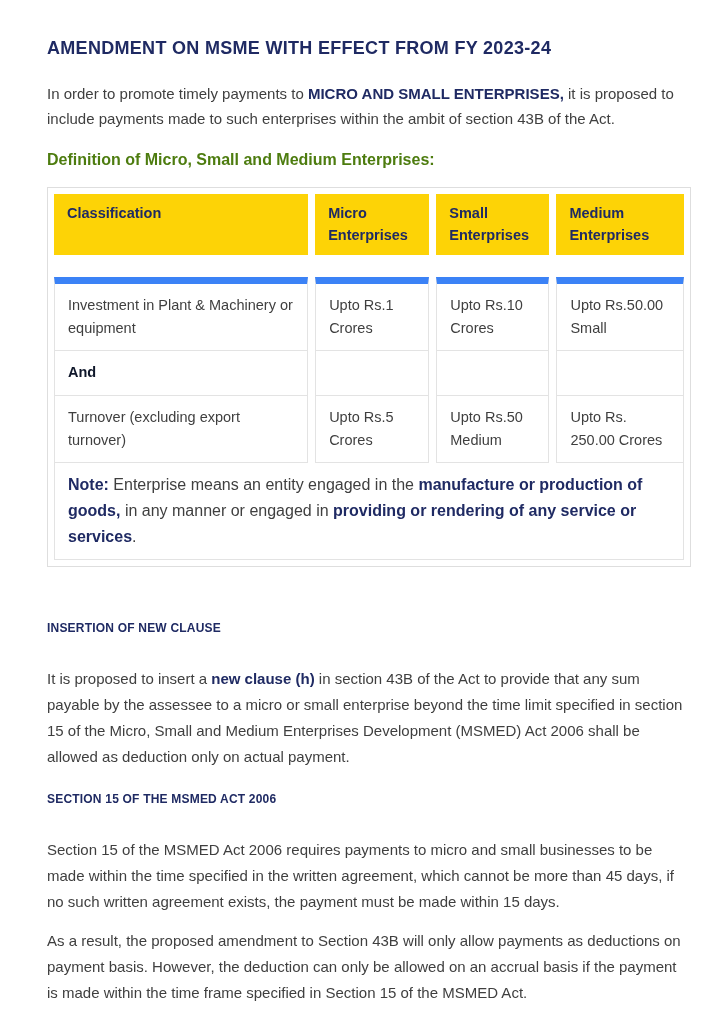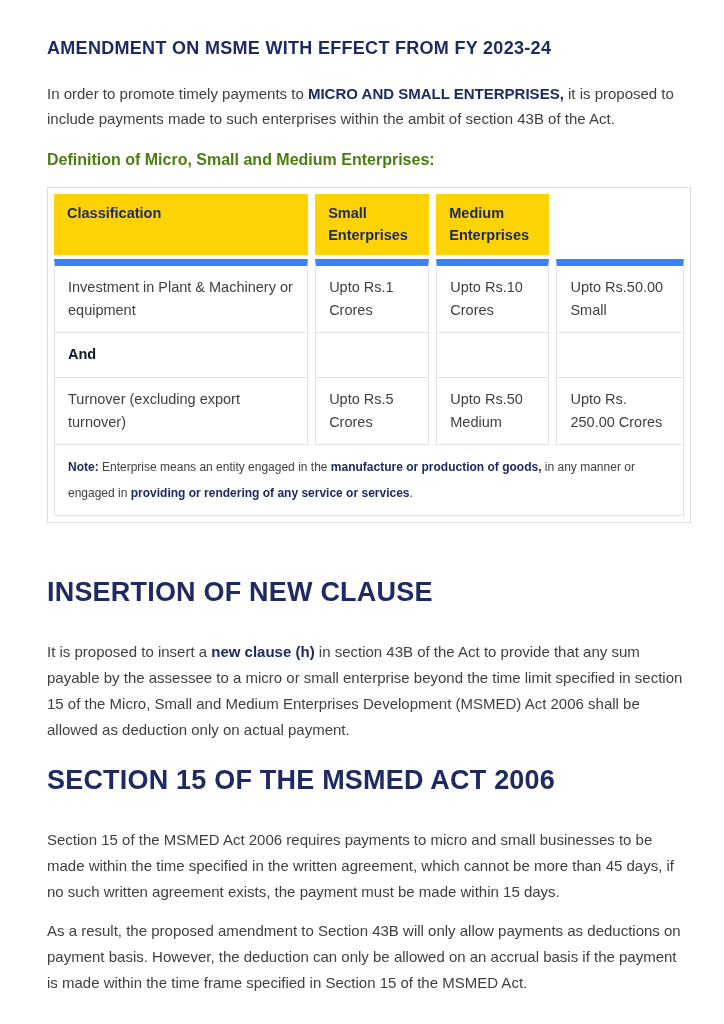--- a/index.html
+++ b/index.html
@@ -42,21 +42,21 @@
     border: 1px solid #dedede;
     padding: 6px;
     background: #ffffff;
   }
   .t-grid {
     display: grid;
     grid-template-columns: 265fr 119fr 118fr 133fr;
     column-gap: 7px;
     row-gap: 0;
   }
-  .t-head { margin-bottom: 4px; }
+  .t-head { margin-bottom: 22px; }
   .th {
     background: #fdd306;
     color: #1f2a63;
     font-weight: bold;
     font-size: 14.5px;
     line-height: 22px;
     padding: 8px 13px 9px 13px;
     min-height: 57px;
   }
   .td {
@@ -68,29 +68,29 @@
     line-height: 23px;
     color: #3f3f3f;
     min-height: 45px;
   }
   .row1 { border-top: 7px solid #3b82f6; min-height: 67px; }
   .row3 { min-height: 67px; }
   .td.and-cell { font-weight: bold; color: #0f172a; }
   .td.note-row {
     grid-column: 1 / -1;
     min-height: 60px;
-    font-size: 12px;
+    font-size: 16px;
     line-height: 26px;
     padding: 9px 13px;
   }
   .note-row .b-navy { font-weight: bold; color: #1f2a63; }
   
   .section-heading {
     margin-top: 54px;
-    font-size: 27px;
+    font-size: 12px;
     font-weight: bold;
     letter-spacing: 0.2px;
     color: #1f2a63;
   }
   .section-heading.second { margin-top: 22px; }
   .section-para {
     margin-top: 31px;
     font-size: 15px;
     line-height: 26px;
     color: #3f3f3f;
@@ -105,20 +105,21 @@
 
   <h1 class="doc-title">AMENDMENT ON MSME WITH EFFECT FROM FY 2023-24</h1>
 
   <p class="para"><span>In order to promote timely payments to </span> <span class="b-navy">MICRO AND SMALL ENTERPRISES,</span><span> it is proposed to include payments made to such enterprises within the ambit of section 43B of the Act.</span></p>
 
   <h2 class="sub-heading">Definition of Micro, Small and Medium Enterprises:</h2>
 
   <div class="msme-table">
     <div class="t-grid t-head">
       <div class="th">Classification</div>
+      <div class="th">Micro Enterprises</div>
       <div class="th">Small Enterprises</div>
       <div class="th">Medium Enterprises</div>
     </div>
     <div class="t-grid t-body">
       <div class="td row1">Investment in Plant &amp; Machinery or equipment</div>
       <div class="td row1">Upto Rs.1 Crores</div>
       <div class="td row1">Upto Rs.10 Crores</div>
       <div class="td row1">Upto Rs.50.00 Small</div>
 
       <div class="td and-cell">And</div>

